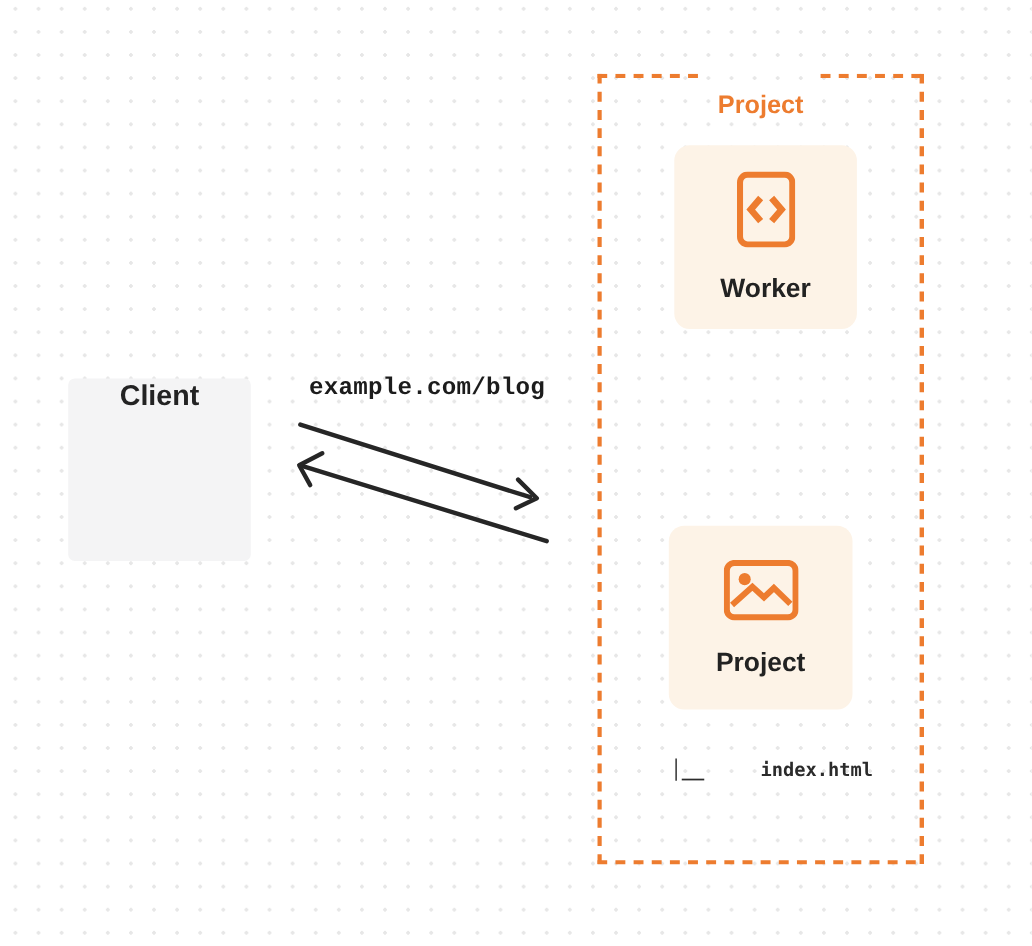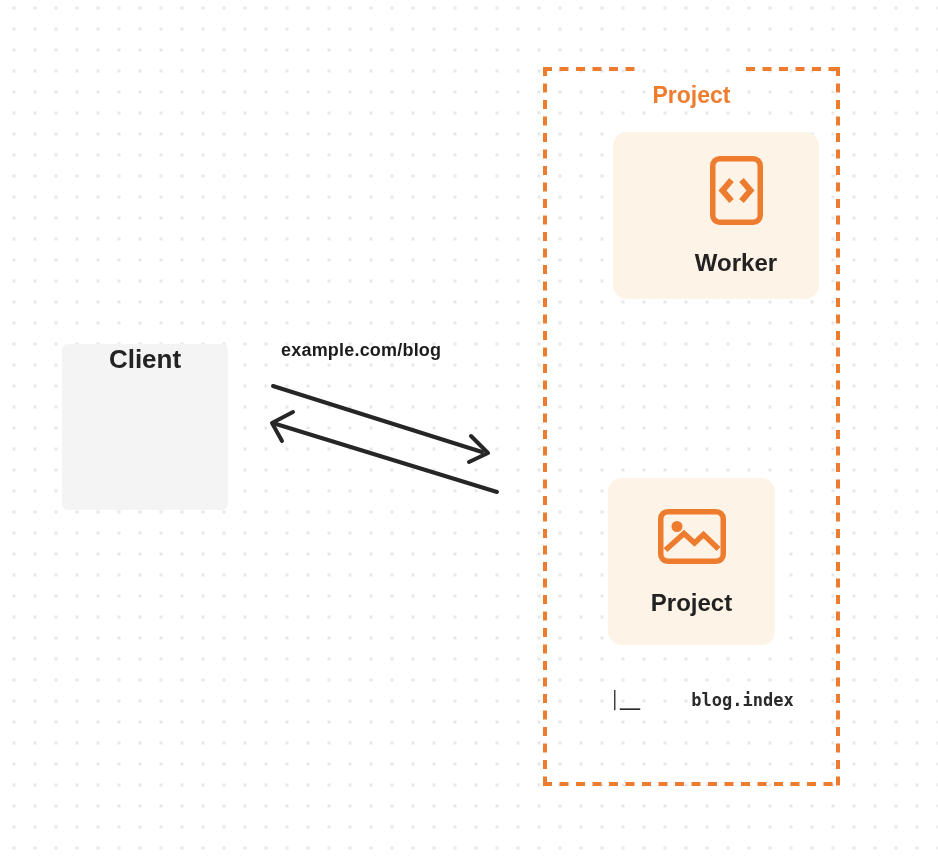--- a/index.html
+++ b/index.html
@@ -32,25 +32,26 @@
   }
   .client-box span {
     font-size: 26px;
     font-weight: bold;
     color: #232323;
   }
   .request-label {
     position: absolute;
     left: 281px;
     top: 340px;
-    font-size: 18px;
+    font-size: 22px;
     font-weight: bold;
     color: #1c1c1c;
     letter-spacing: 0.2px;
     white-space: nowrap;
+    font-family: Liberation Mono, monospace;
   }
   .arrows {
     position: absolute;
     left: 0;
     top: 0;
     width: 938px;
     height: 860px;
     pointer-events: none;
   }
   .project {
@@ -86,21 +87,20 @@
     flex-direction: column;
     align-items: center;
     justify-content: center;
   }
   .worker-card {
     left: 70px;
     top: 65px;
     width: 166px;
     height: 167px;
     gap: 26px;
-    padding-left: 40px;
   }
   .assets-card {
     left: 65px;
     top: 411px;
     width: 167px;
     height: 167px;
     gap: 27px;
   }
   .card-label {
     font-size: 24px;
@@ -167,18 +167,18 @@
     <div class="card assets-card">
       <svg width="68" height="55" viewBox="0 0 68 55" xmlns="http://www.w3.org/2000/svg">
         <rect x="2.75" y="2.75" width="62.5" height="49.5" rx="7" fill="none" stroke="#ed7c2f" stroke-width="5.5"></rect>
         <circle cx="19" cy="17.5" r="5.5" fill="#ed7c2f"></circle>
         <path d="M7.5 41 L26 24.5 L36.5 34 L45.5 25.5 L60.5 40" fill="none" stroke="#ed7c2f" stroke-width="5.5" stroke-linejoin="miter"></path>
       </svg>
       <div class="card-label">Project</div>
     </div>
 
     <div class="file-tree">
-      <div>  │__     blog.index</div>
+      <div>  │__     index.html</div>
       
     </div>
   </div>
 
 </div>
 
 </body></html>

